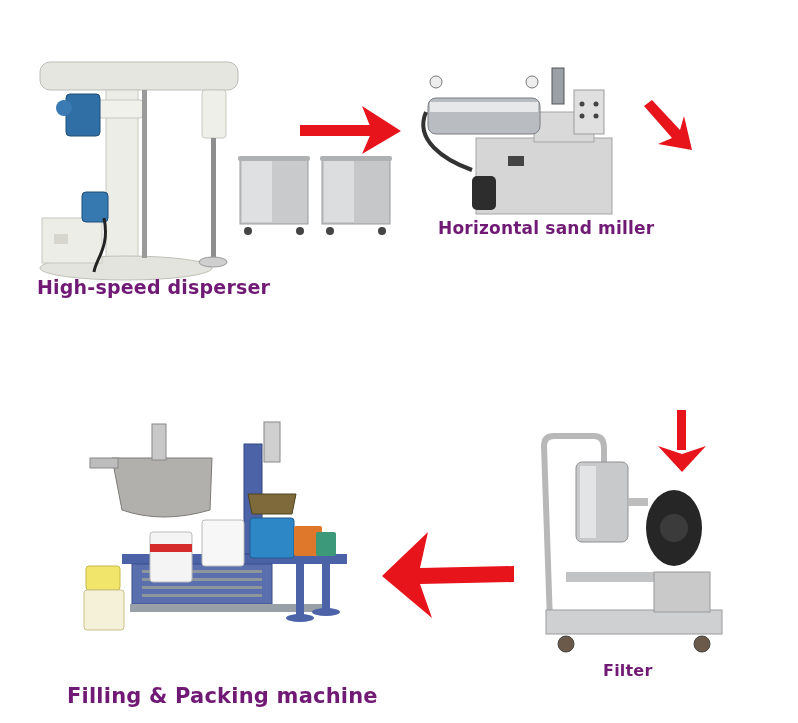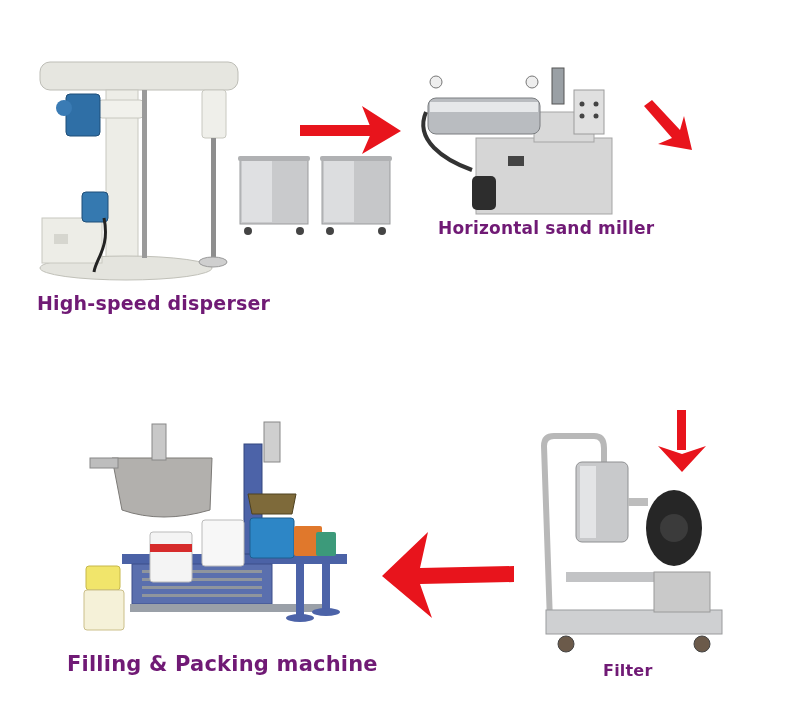--- a/index.html
+++ b/index.html
@@ -1,20 +1,20 @@
 <!DOCTYPE html>
 <html><head>
 <meta charset="utf-8">
 <style>
   html, body { margin: 0; padding: 0; background: #ffffff; }
   body { width: 798px; height: 723px; position: relative; overflow: hidden; font-family: "DejaVu Sans", sans-serif; }
   .label { position: absolute; font-weight: bold; color: #701a75; white-space: nowrap; letter-spacing: 0.2px; }
-  .lbl-disperser { left: 37px; top: 292px; font-size: 19px; }
+  .lbl-disperser { left: 37px; top: 276px; font-size: 19px; }
   .lbl-miller { left: 438px; top: 218px; font-size: 17px; }
-  .lbl-filling { left: 67px; top: 652px; font-size: 21px; }
+  .lbl-filling { left: 67px; top: 684px; font-size: 21px; }
   .lbl-filter { left: 603px; top: 655px; font-size: 16px; margin-top: 6px; }
   svg { position: absolute; overflow: visible; }
 </style>
 </head>
 <body>
 
 <svg style="left:36px;top:58px" width="205" height="225" viewBox="0 0 205 225">
 
   <rect x="4" y="4" width="198" height="28" rx="10" fill="#e6e6e0" stroke="#bdbdb6"></rect>
 

